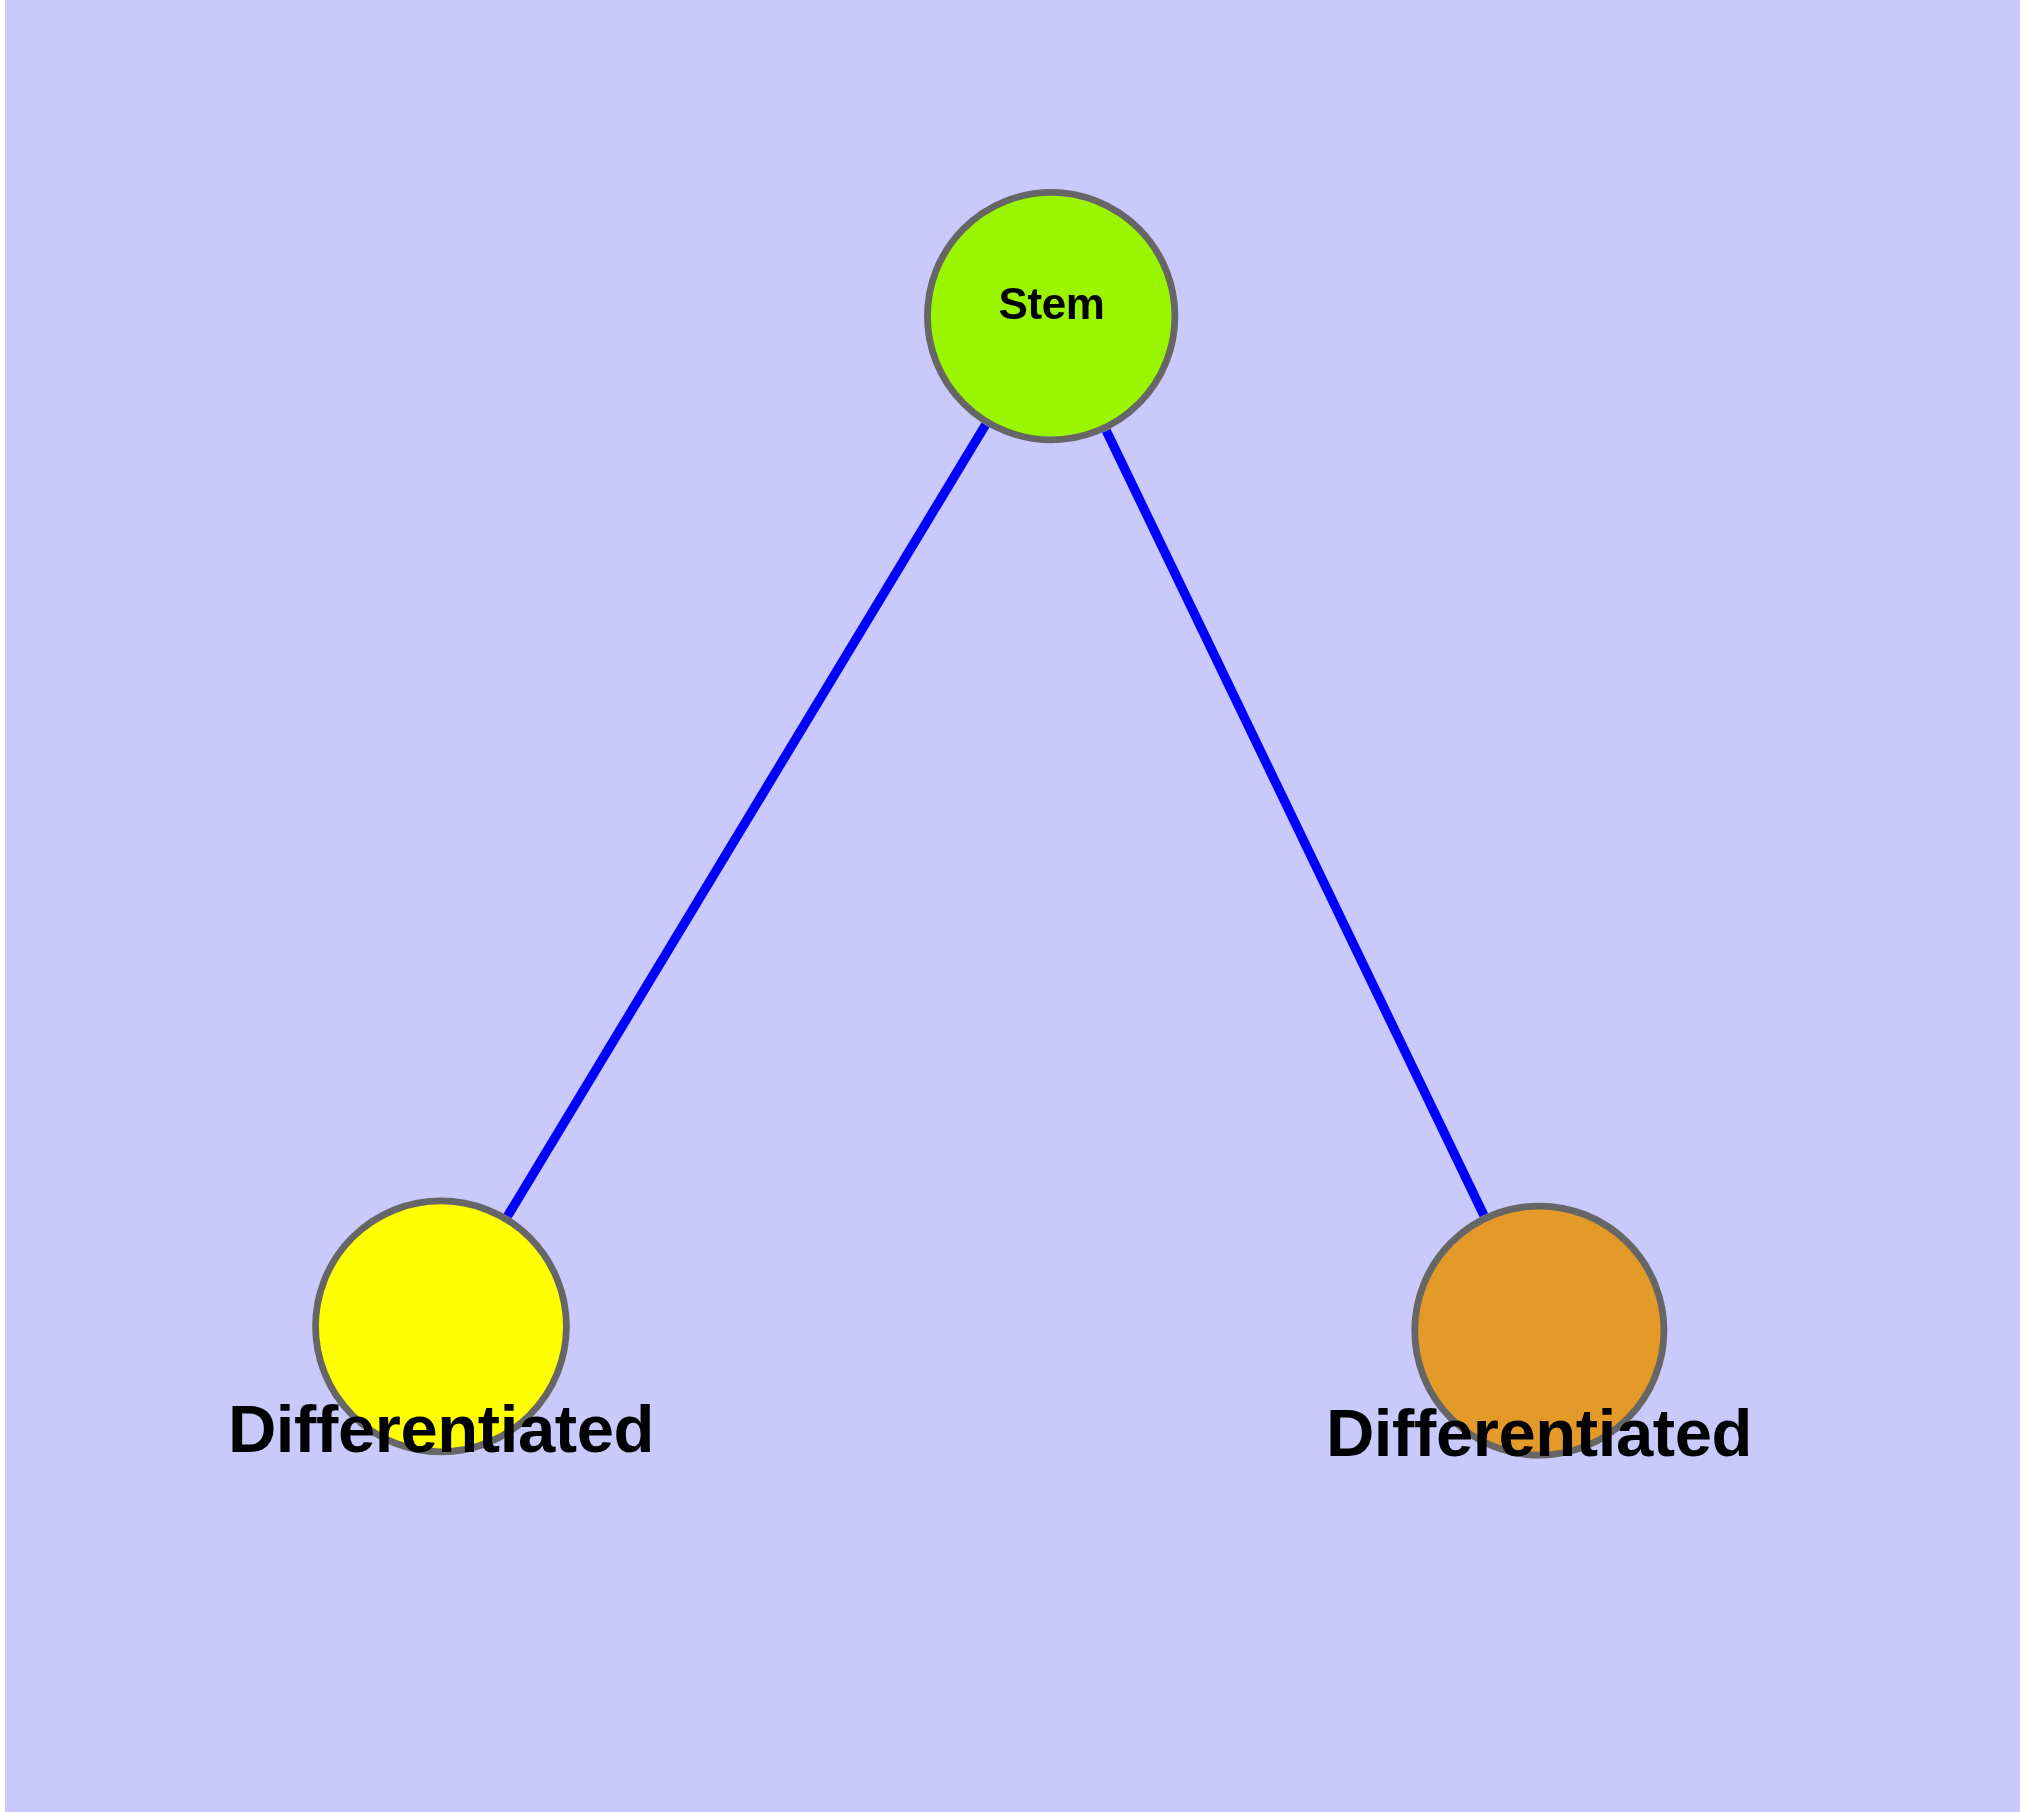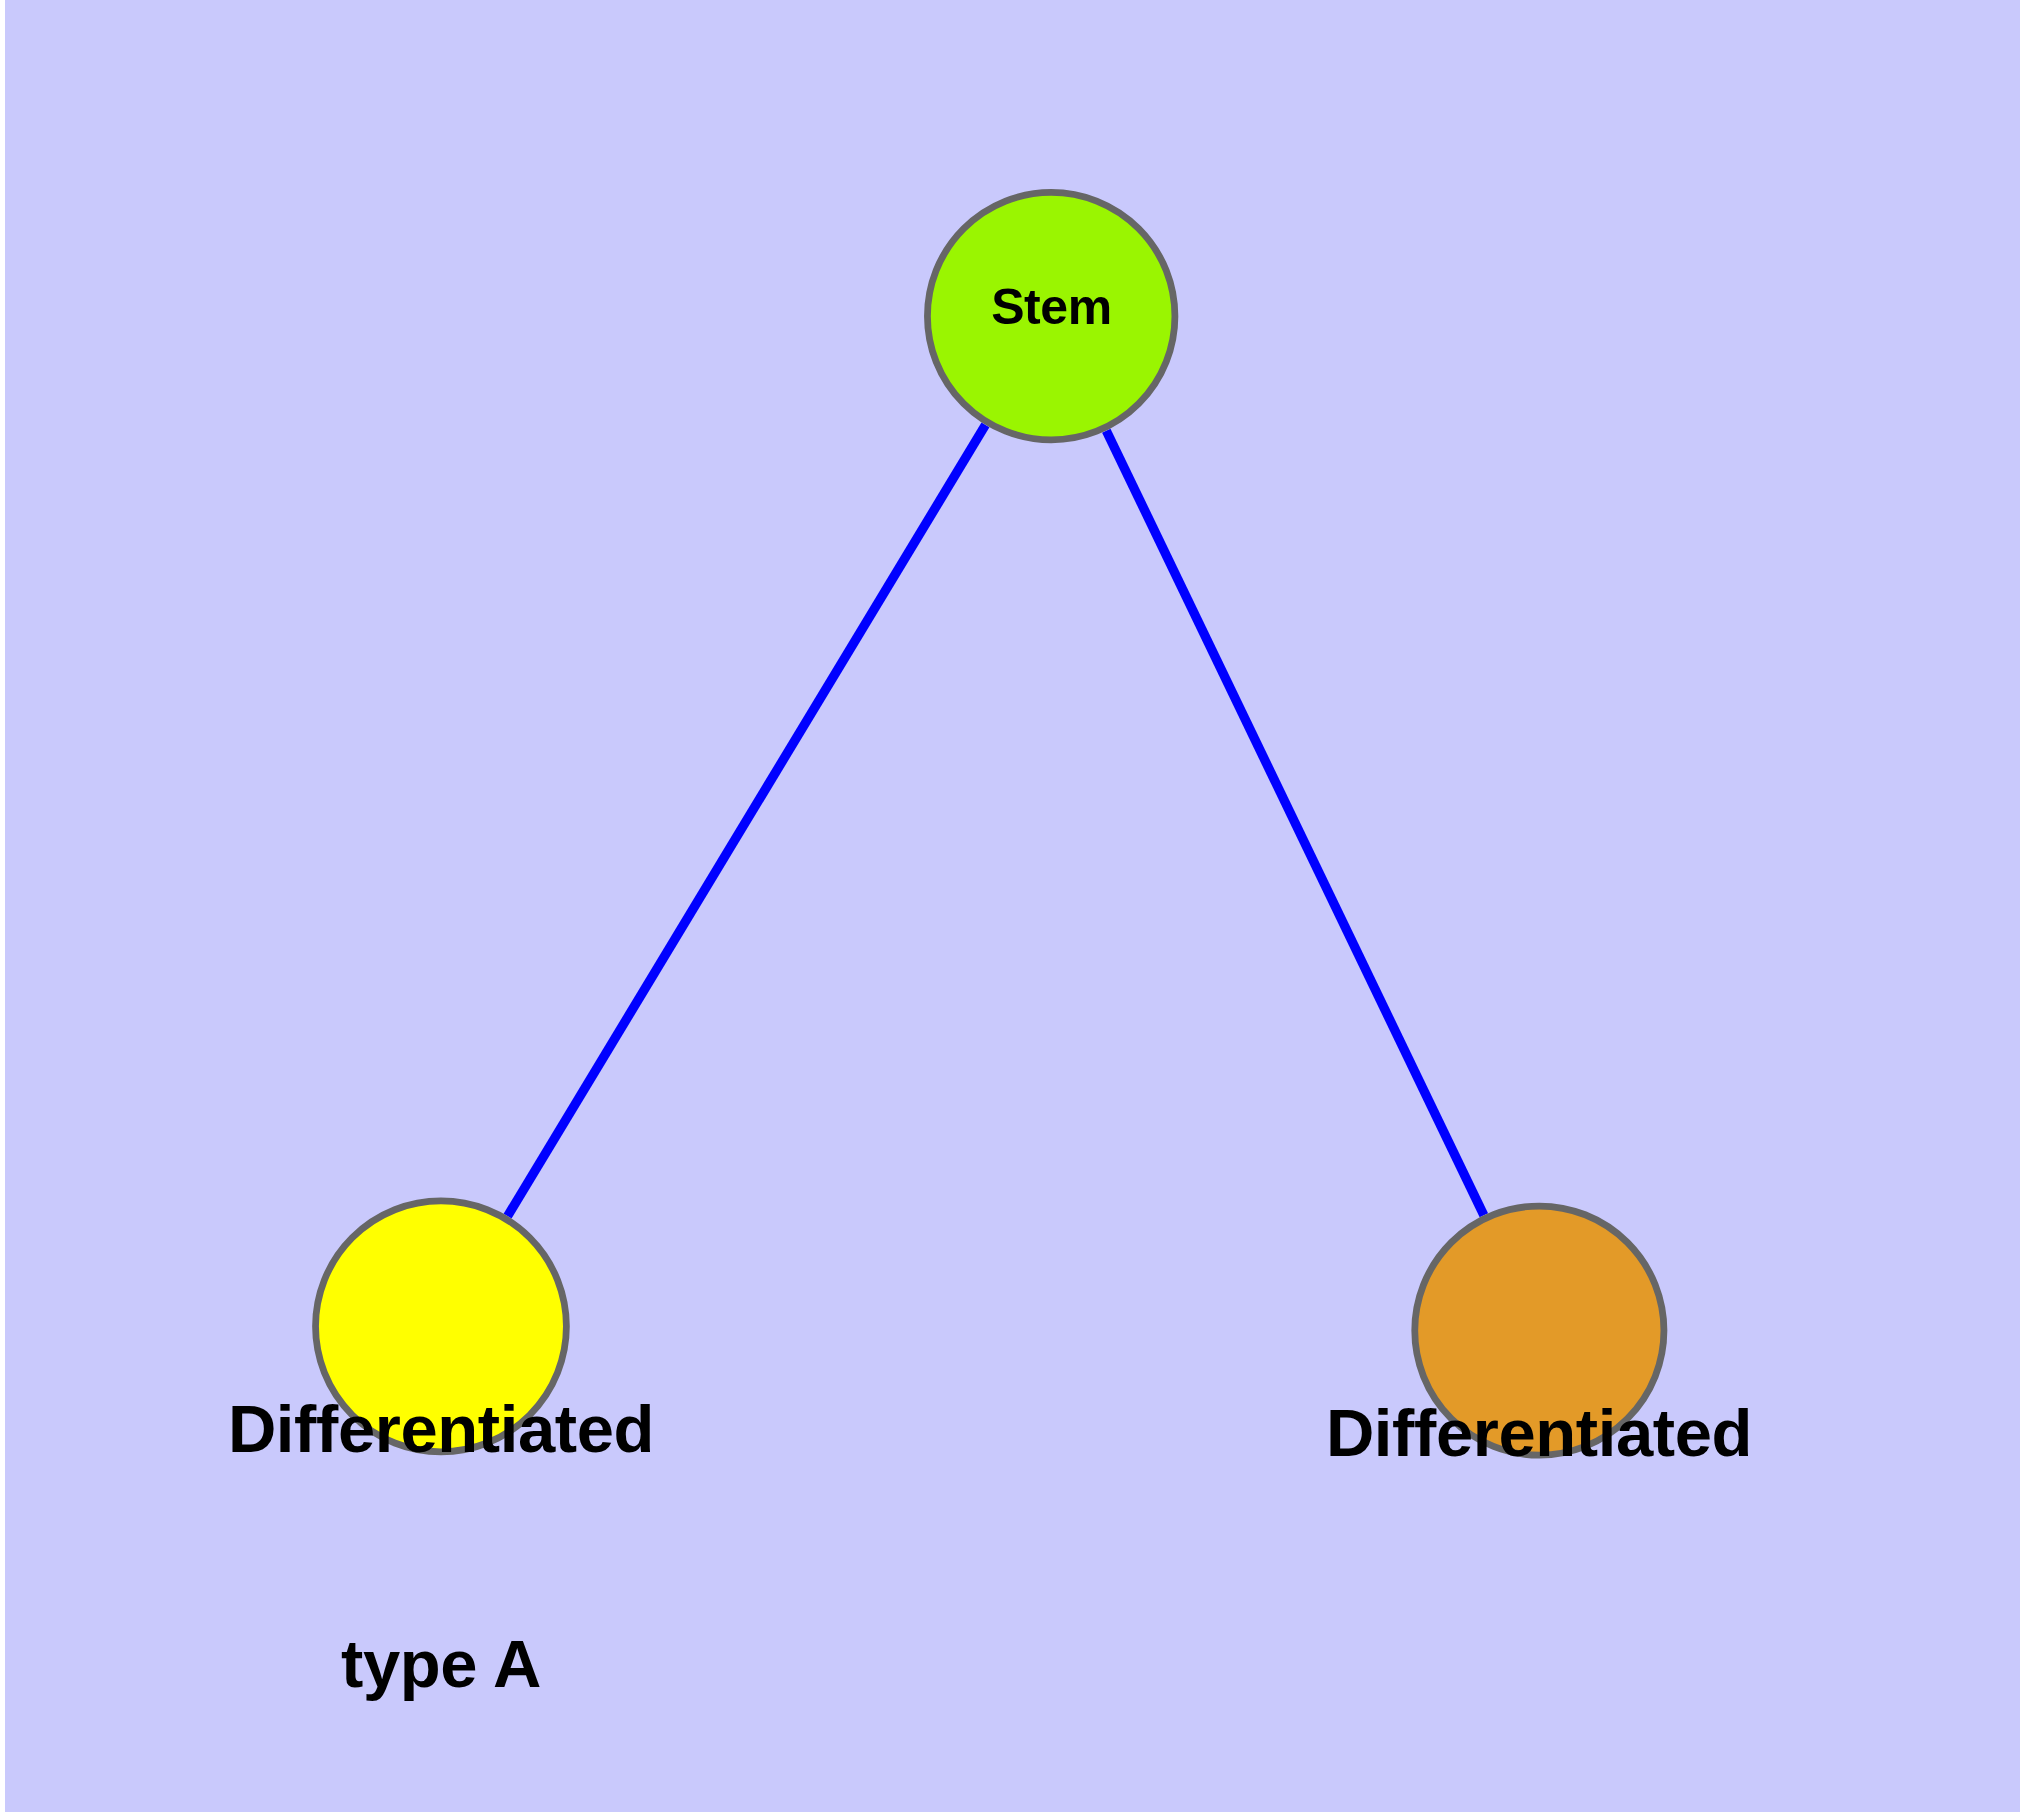--- a/index.html
+++ b/index.html
@@ -37,21 +37,21 @@
     position: absolute;
     text-align: center;
     font-weight: bold;
     color: #000000;
     white-space: pre;
     line-height: 1.17;
     letter-spacing: -0.4px;
     pointer-events: none;
   }
   .label-stem {
-    font-size: 50px;
+    font-size: 44px;
     left: 797px;
     top: 278px;
     width: 509px;
   }
   .label-typea {
     font-size: 67px;
     left: 17px;
     top: 1233px;
     width: 848px;
   }
@@ -80,21 +80,20 @@
       <circle cx="1240" cy="373" r="146" fill="#9af501" stroke="#666666" stroke-width="8"></circle>
       <circle cx="520" cy="1565" r="148" fill="#ffff00" stroke="#666666" stroke-width="8"></circle>
       <circle cx="1816" cy="1570" r="147" fill="#e39a28" stroke="#666666" stroke-width="8"></circle>
     </g>
   </svg>
 
   <div class="node-label label-stem">Stem</div>
 
   <div class="node-label label-typea">
     <div>Differentiated</div>
-    <div>type A</div>
   </div>
 
   <div class="node-label label-typeb">
     <div>Differentiated</div>
   </div>
 
 </div>
 
 
 </body></html>

